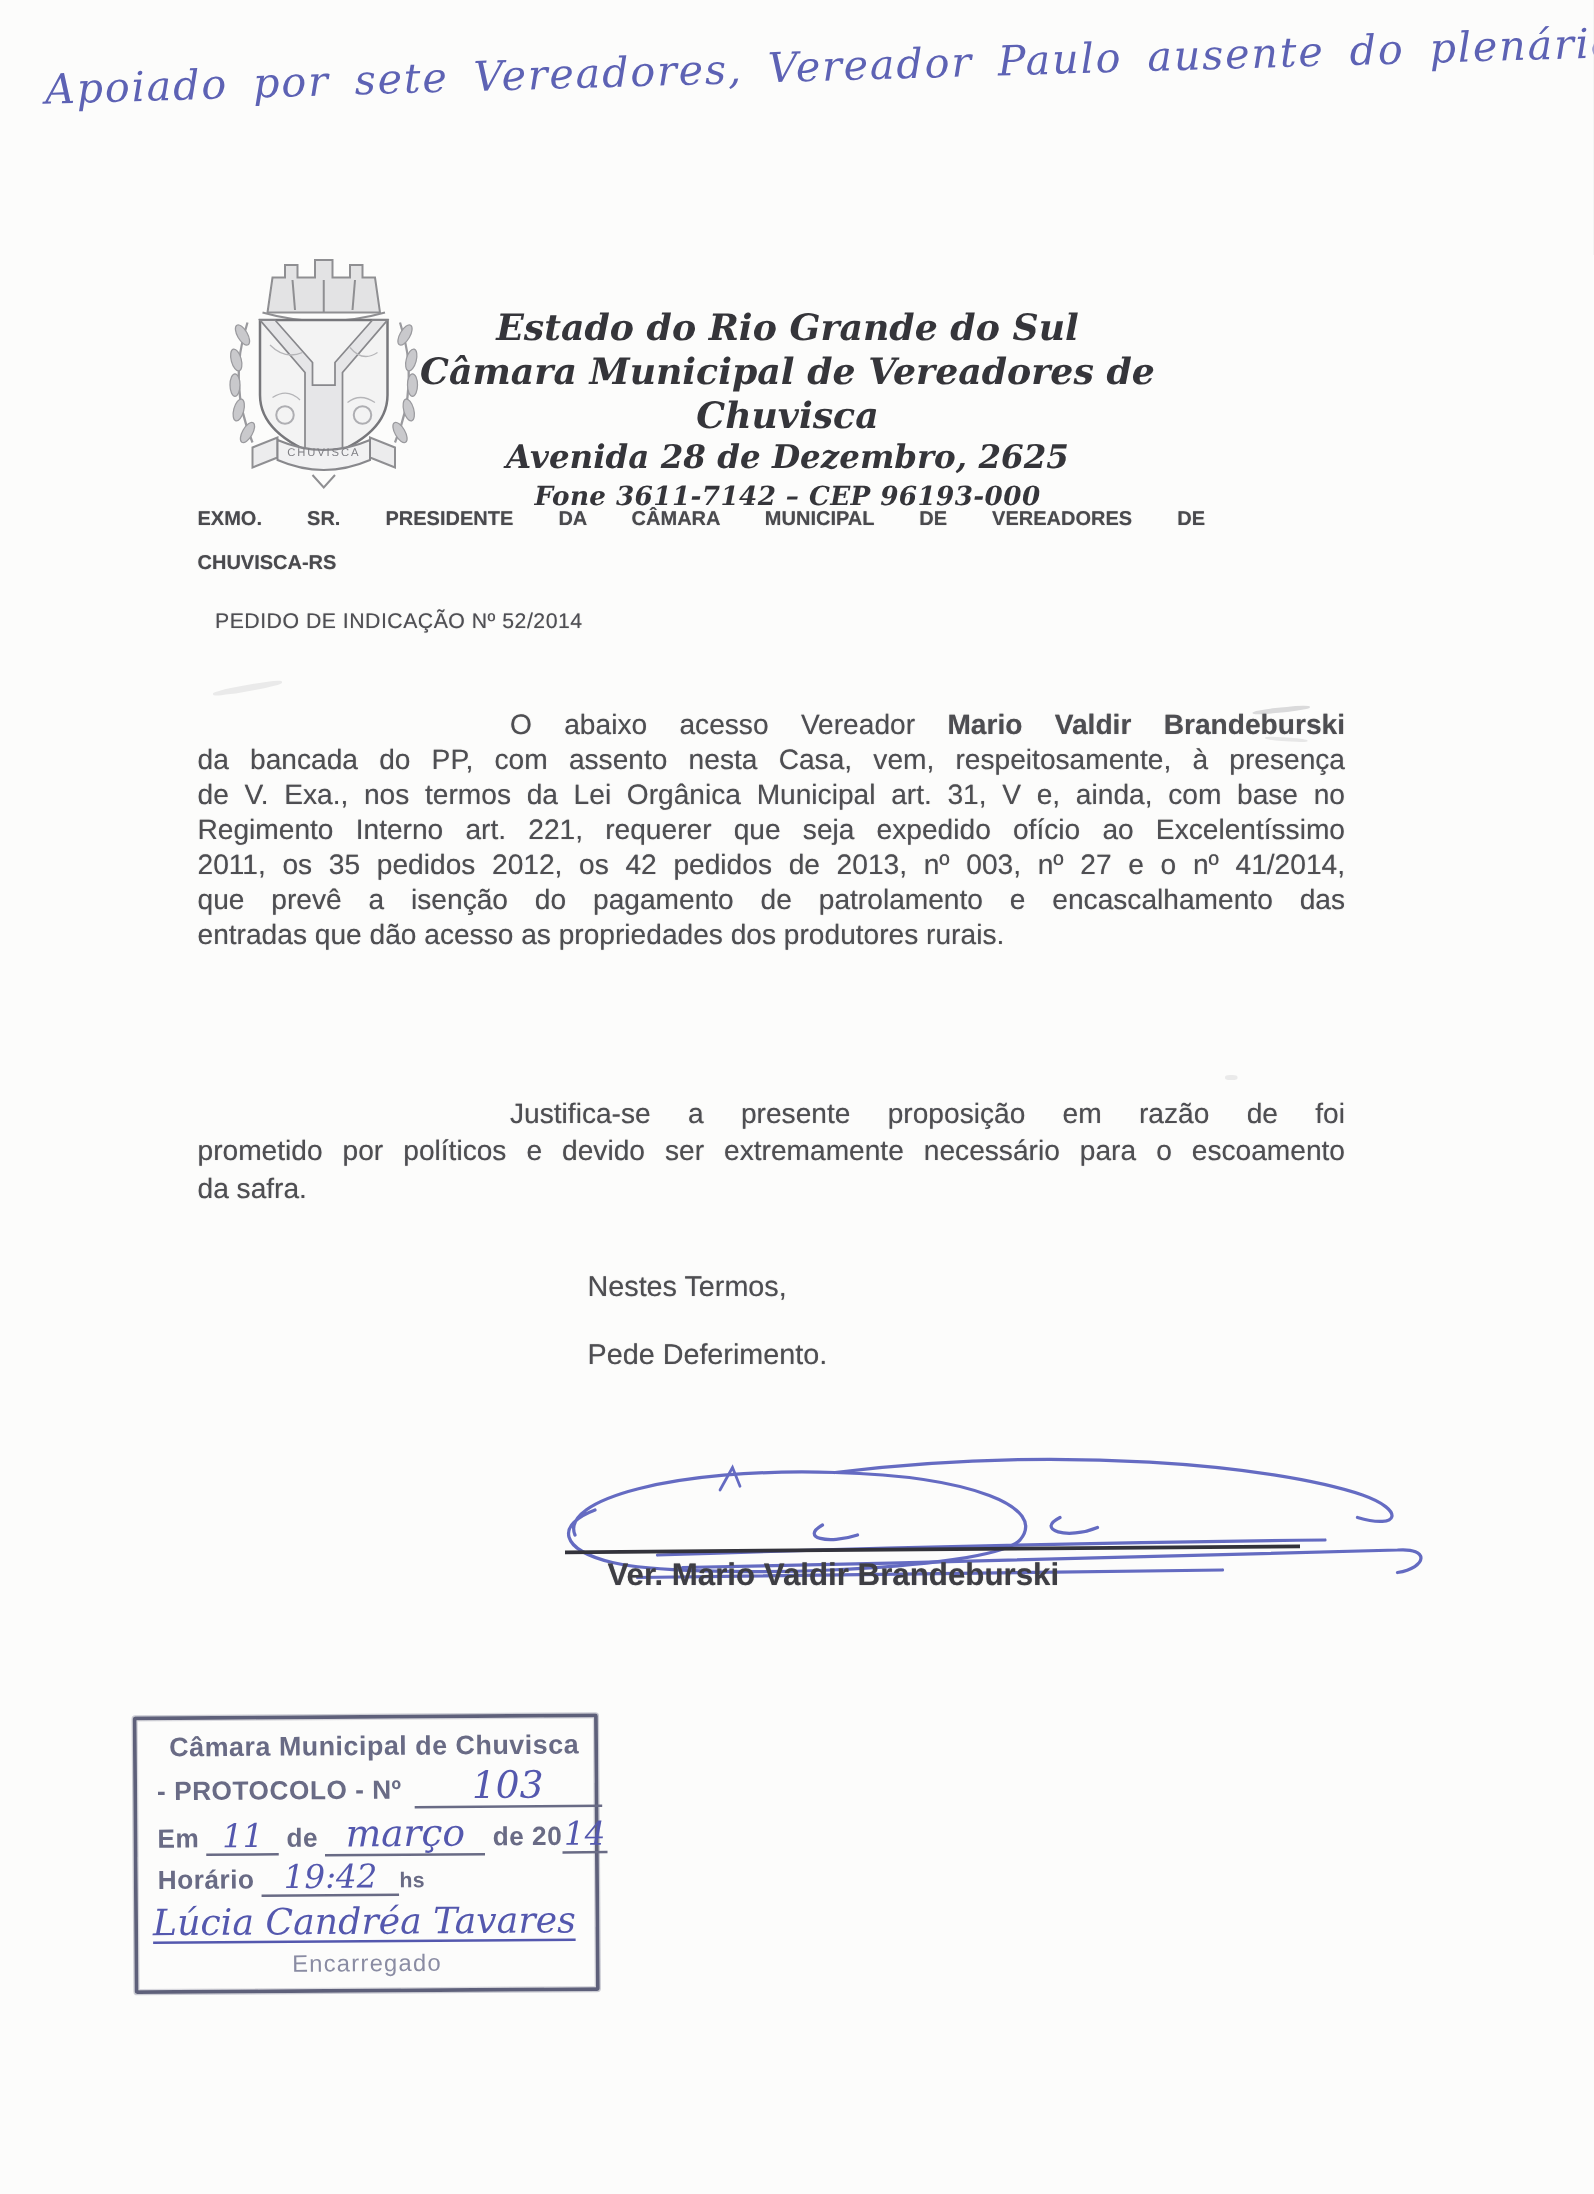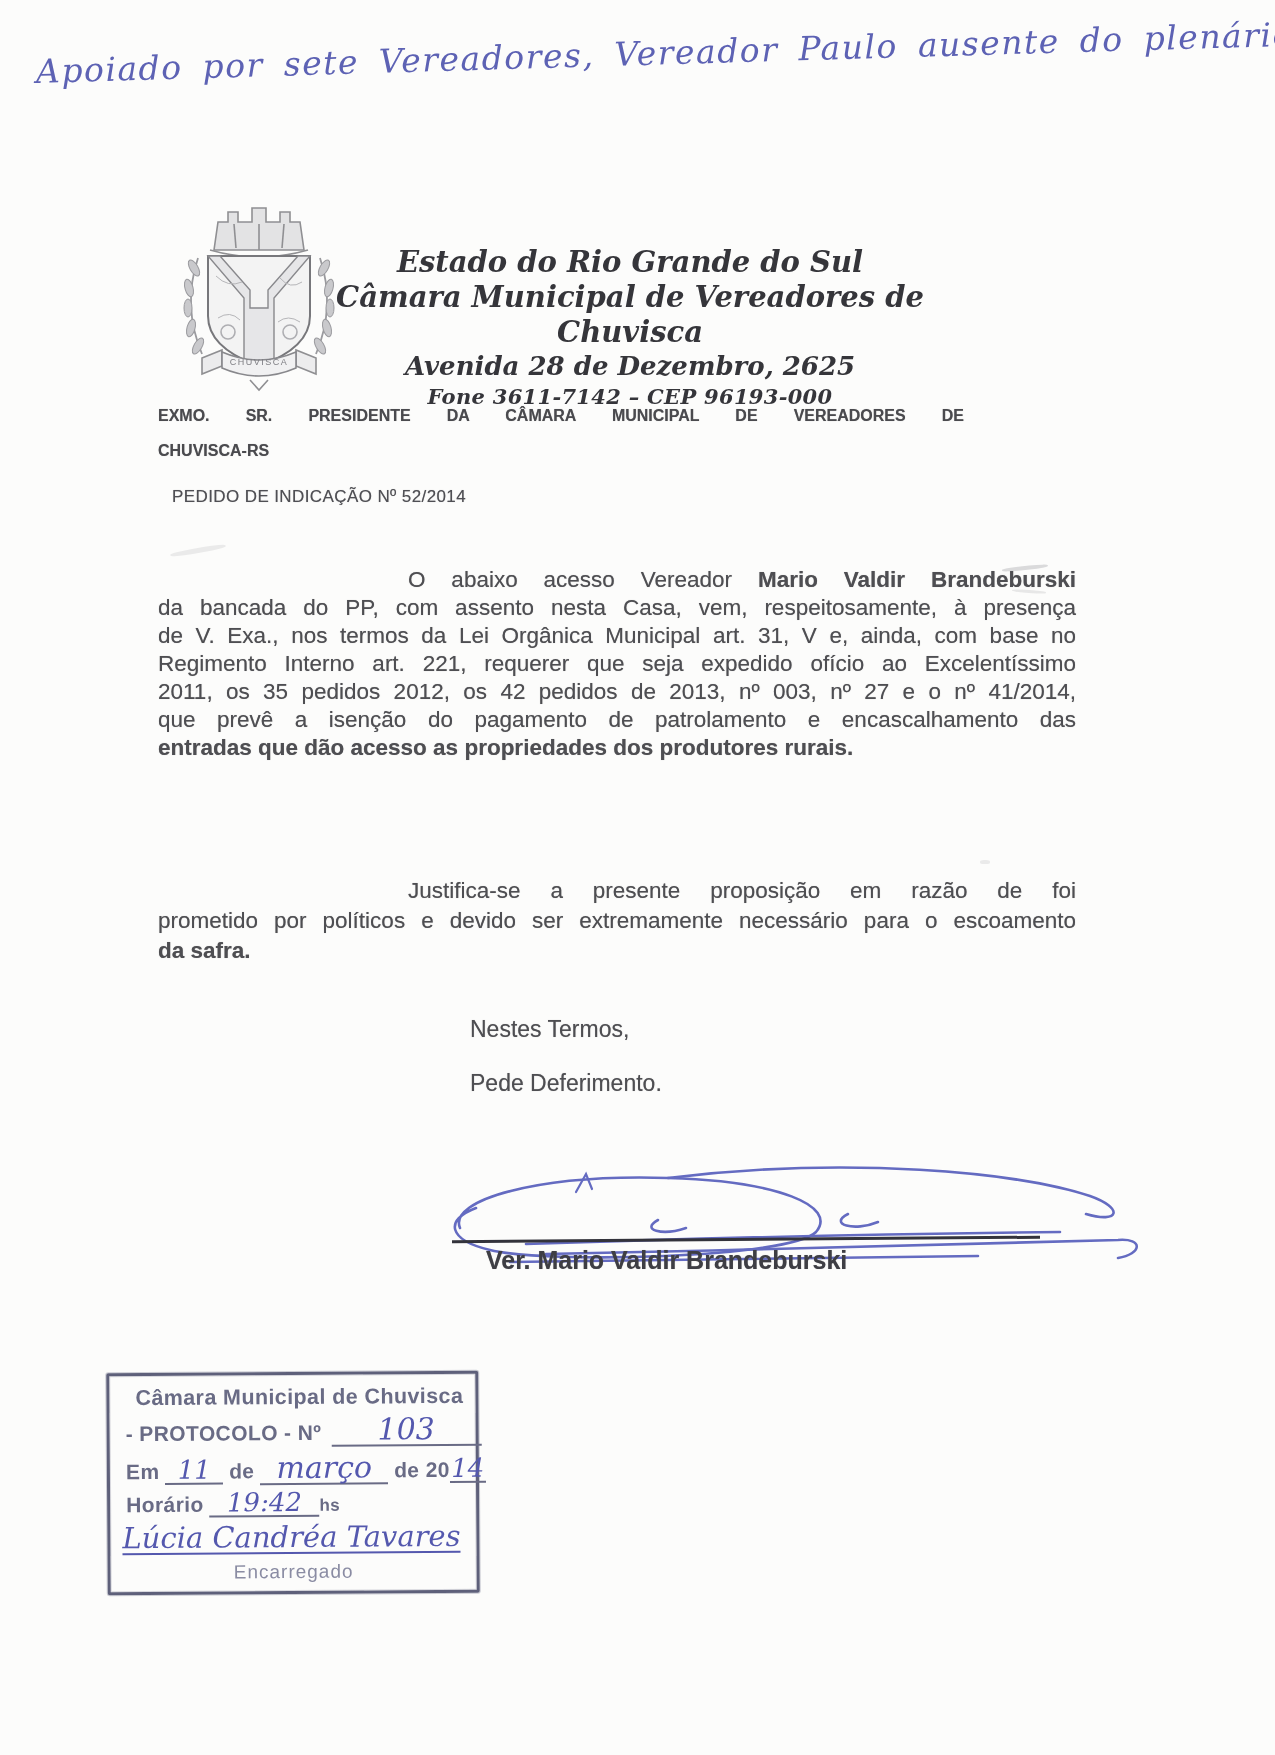--- a/index.html
+++ b/index.html
@@ -26,21 +26,21 @@
   .lh .l4{font-size:21px;line-height:28px;letter-spacing:.3px;}
   
   .soft{text-shadow:0 0 .7px rgba(75,75,75,.55);}
   .recipient{position:absolute;left:158px;top:398px;width:806px;
       font-weight:bold;font-size:16px;color:#4a4a4e;line-height:35px;}
   .jline{white-space:nowrap;text-align:justify;text-align-last:justify;}
   .doc-title{position:absolute;left:160px;top:487px;font-size:17px;color:#4f4f54;letter-spacing:.4px;margin-left:12px;}
   .para{position:absolute;left:158px;width:918px;font-size:22.5px;color:#4e4e52;}
   .para .ln{height:28px;line-height:28px;white-space:nowrap;text-align:justify;text-align-last:justify;}
   .para .ln.first{padding-left:250px;}
-  .para .ln.last{text-align:center;text-align-last:left;font-weight:bold;}
+  .para .ln.last{text-align:center;text-align-last:left;}
   .p1{top:566px;}
   .p2{top:876px;}
   .p2 .ln{height:30px;line-height:30px;}
   .closing{position:absolute;left:470px;font-size:23px;color:#4e4e52;}
   .c1{top:1016px;} .c2{top:1070px;} .dateline{top:1146px;}
   
   .sig-svg{position:absolute;left:418px;top:1162px;}
   .sig-line{position:absolute;left:452px;top:1238px;width:588px;height:3px;
       background:#33333b;transform:rotate(-.45deg);}
   .signatory{position:absolute;left:486px;top:1246px;font-weight:bold;font-size:25px;color:#3e3e44;}

